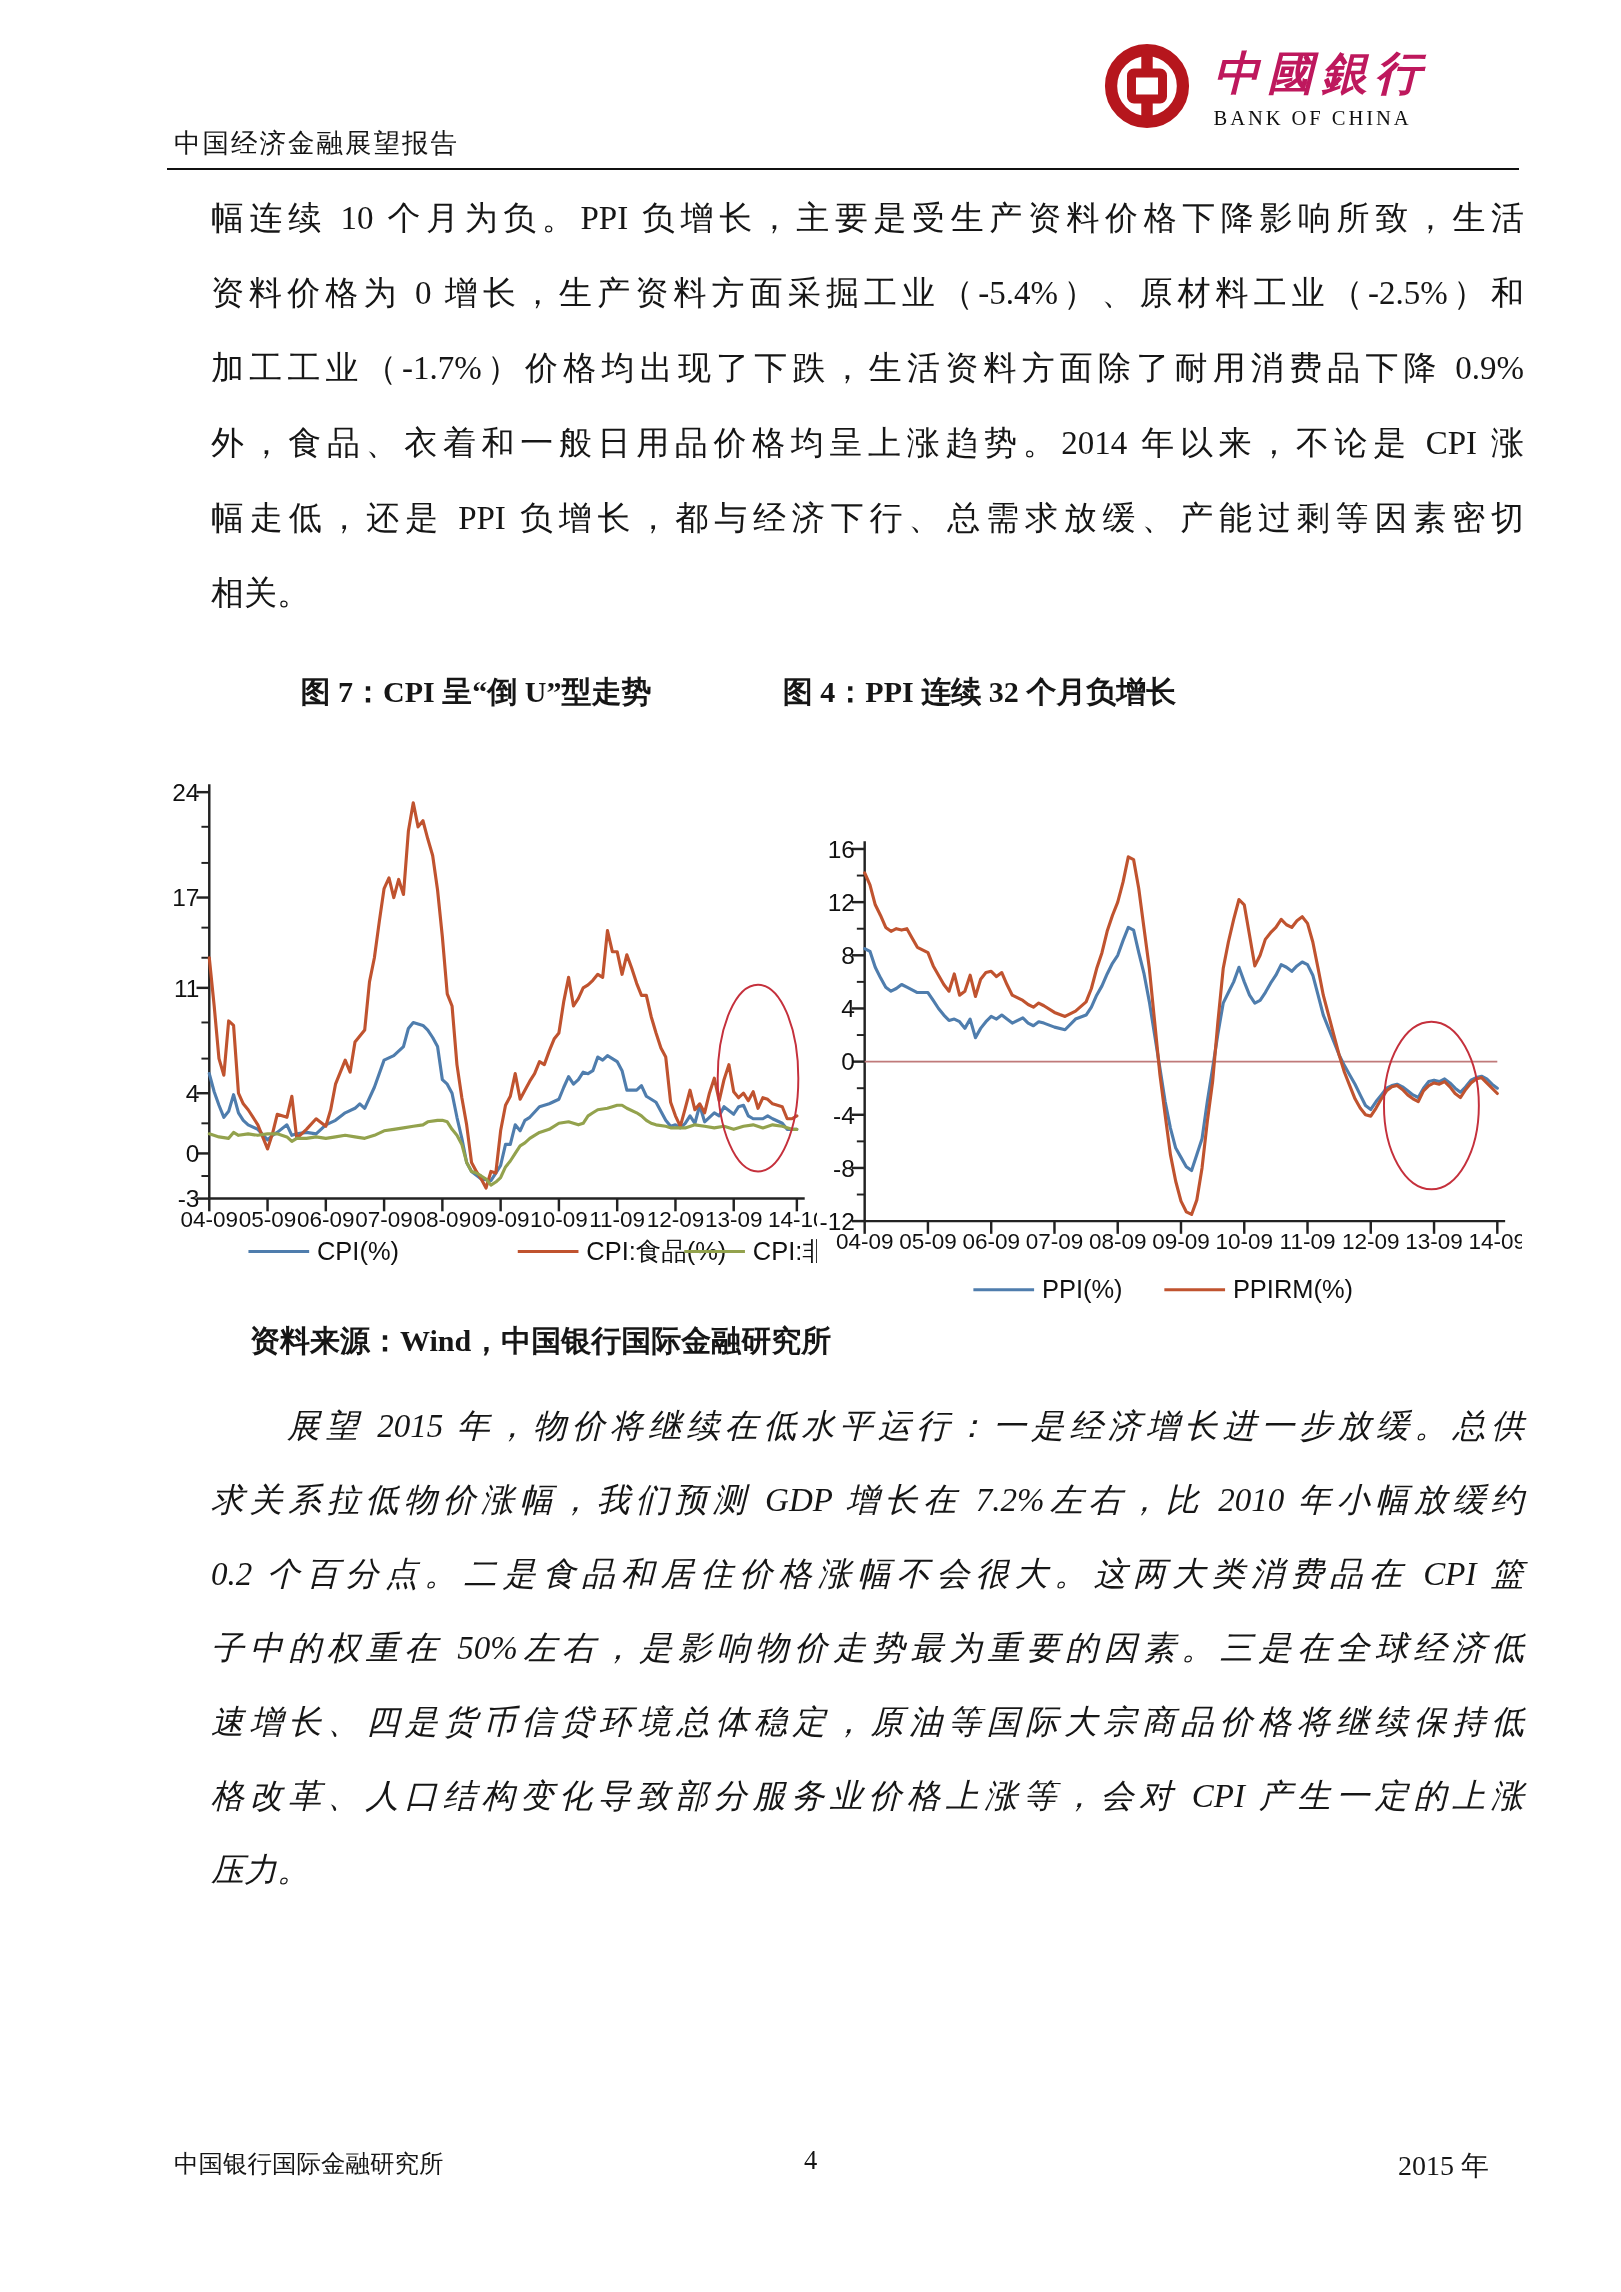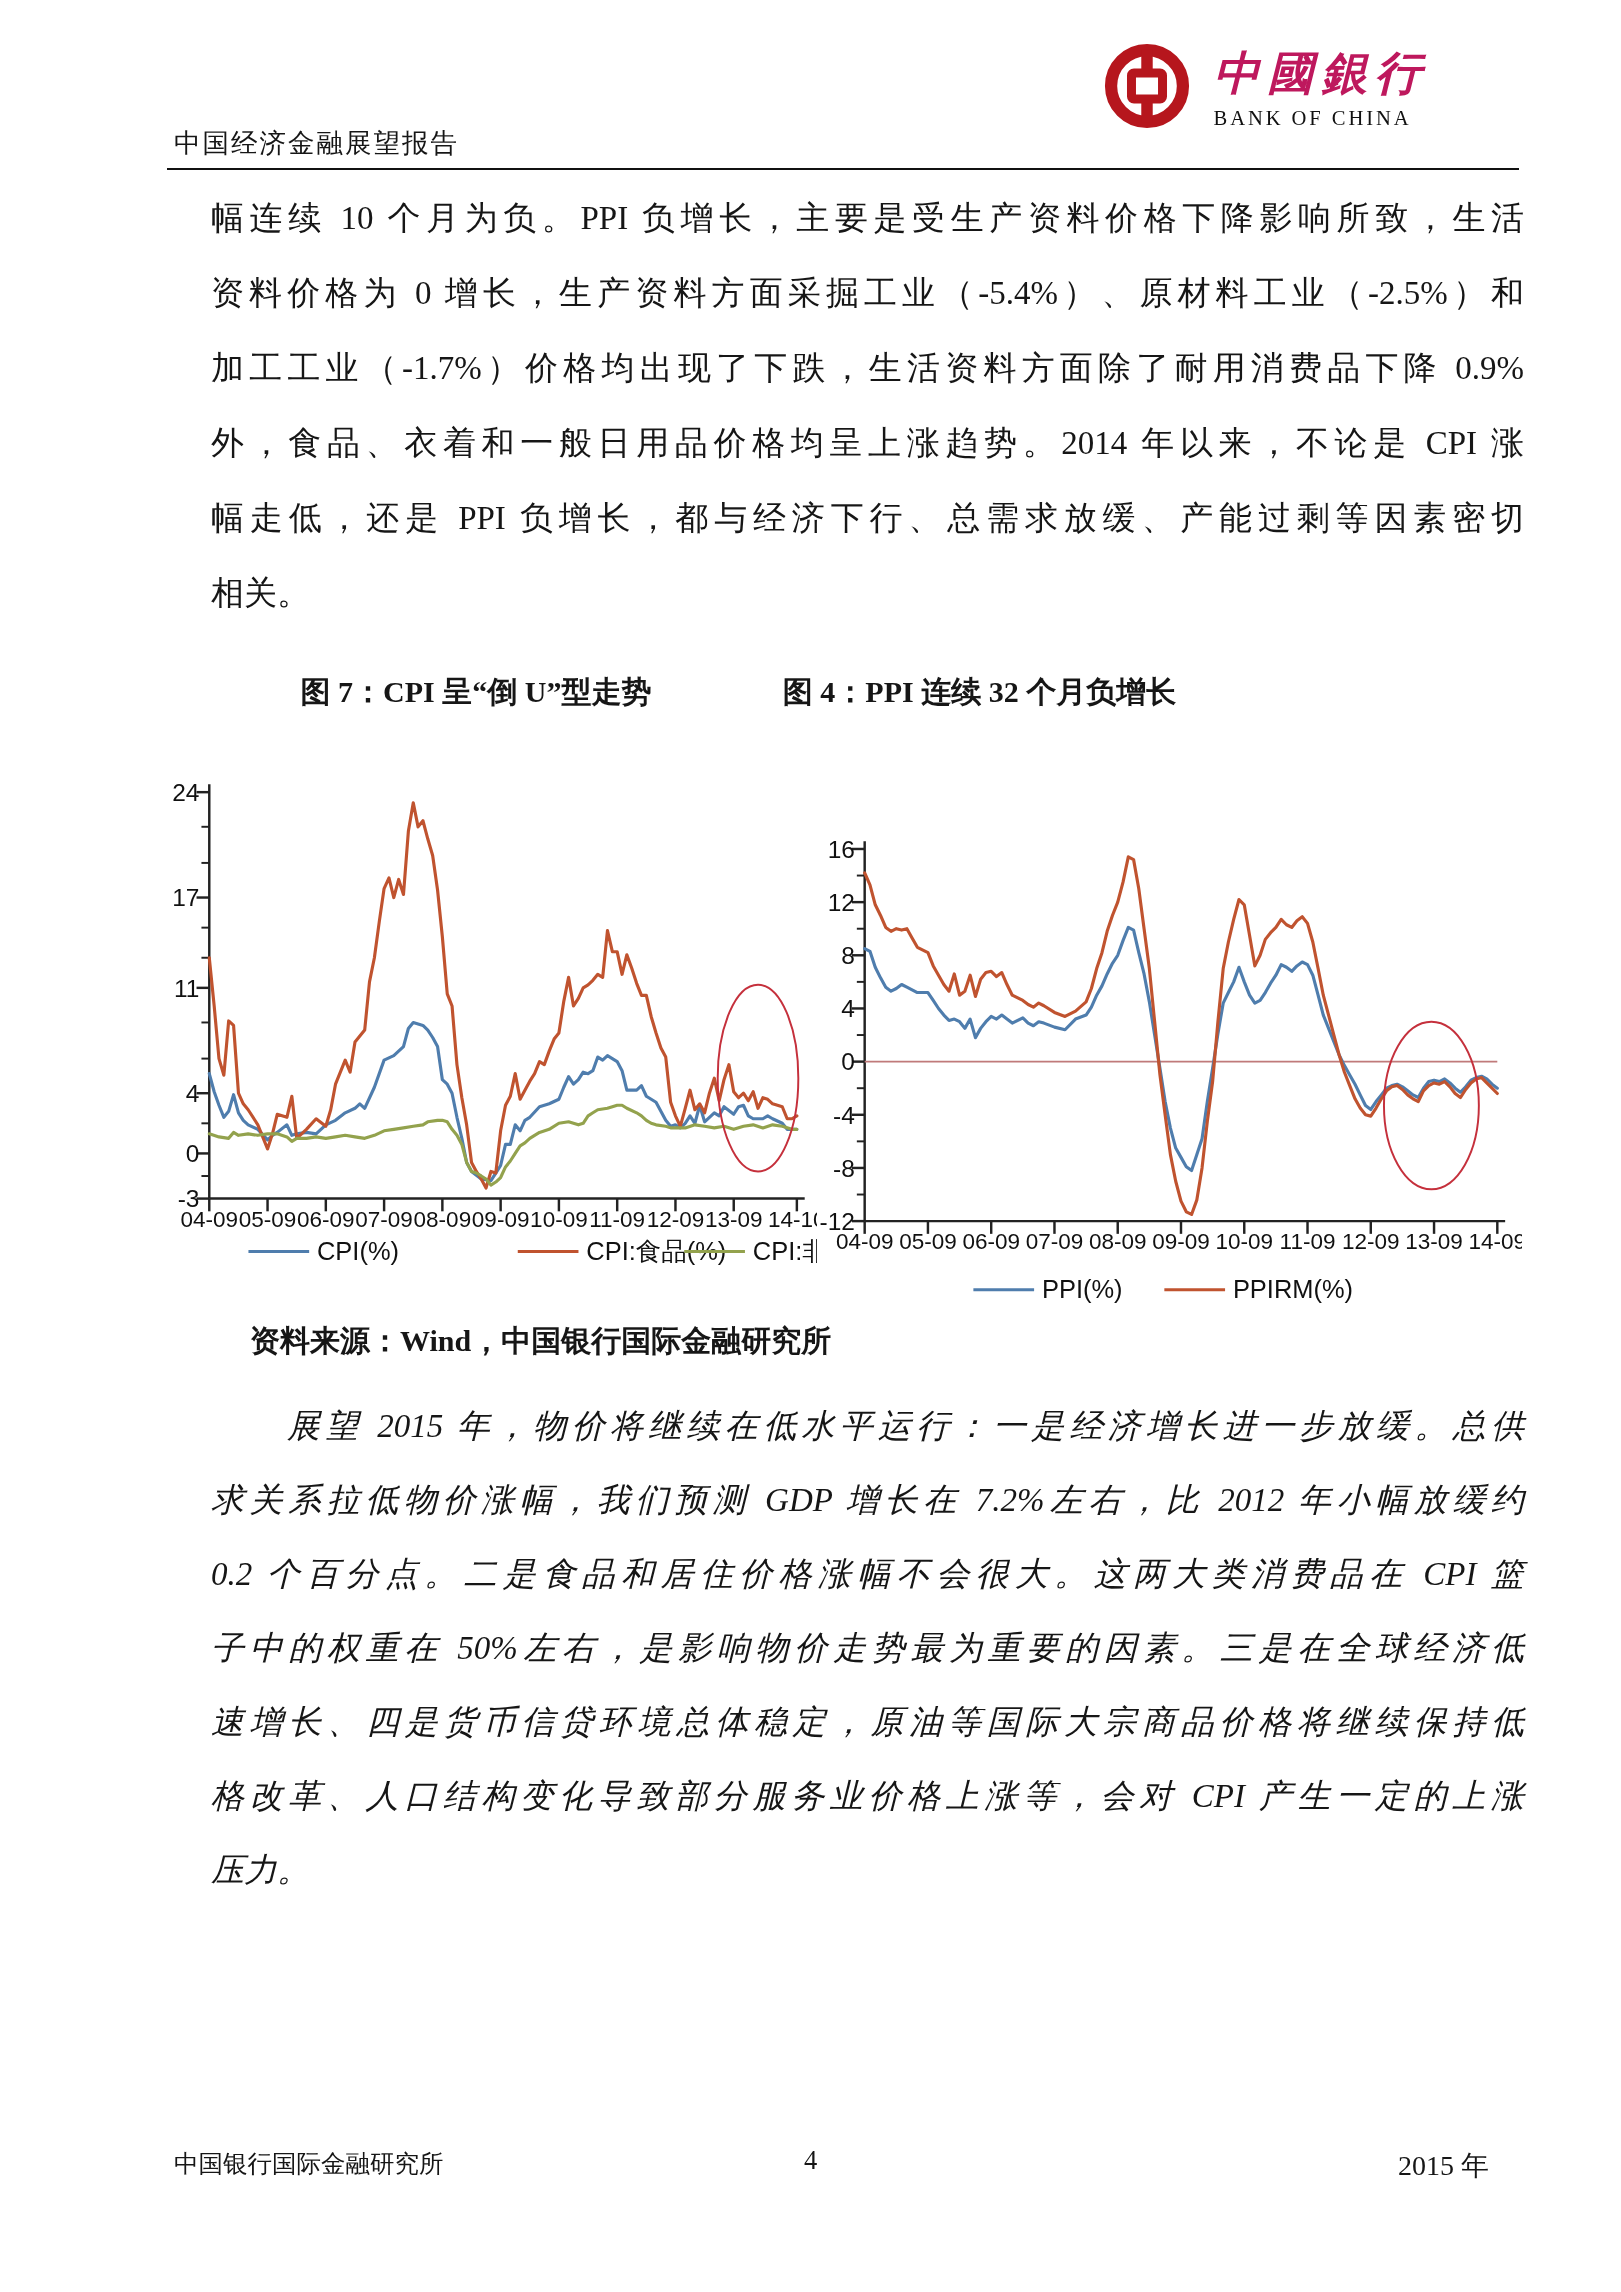--- a/index.html
+++ b/index.html
@@ -181,21 +181,21 @@
       <line x1="185" y1="548" x2="247" y2="548" stroke="#4f7dad" stroke-width="3"></line>
       <text x="255" y="557" font-size="26" font-family="Liberation Sans, sans-serif" fill="#111">PPI(%)</text>
       <line x1="380" y1="548" x2="442" y2="548" stroke="#c0532f" stroke-width="3"></line>
       <text x="450" y="557" font-size="26" font-family="Liberation Sans, sans-serif" fill="#111">PPIRM(%)</text>
     </svg>
 
   <div class="source">资料来源：Wind，中国银行国际金融研究所</div>
 
   <div class="para para2">
     <div class="bline just indent">展望 2015 年，物价将继续在低水平运行：一是经济增长进一步放缓。总供</div>
-    <div class="bline just">求关系拉低物价涨幅，我们预测 GDP 增长在 7.2%左右，比 2012 年小幅放缓约</div>
+    <div class="bline just">求关系拉低物价涨幅，我们预测 GDP 增长在 7.2%左右，比 2010 年小幅放缓约</div>
     <div class="bline just">0.2 个百分点。二是食品和居住价格涨幅不会很大。这两大类消费品在 CPI 篮</div>
     <div class="bline just">子中的权重在 50%左右，是影响物价走势最为重要的因素。三是在全球经济低</div>
     <div class="bline just">速增长、四是货币信贷环境总体稳定，原油等国际大宗商品价格将继续保持低</div>
     <div class="bline just">格改革、人口结构变化导致部分服务业价格上涨等，会对 CPI 产生一定的上涨</div>
     <div class="bline">压力。</div>
   </div>
 
   <div class="footer-left">中国银行国际金融研究所</div>
   <div class="footer-page">4</div>
   <div class="footer-right">2015 年</div>

